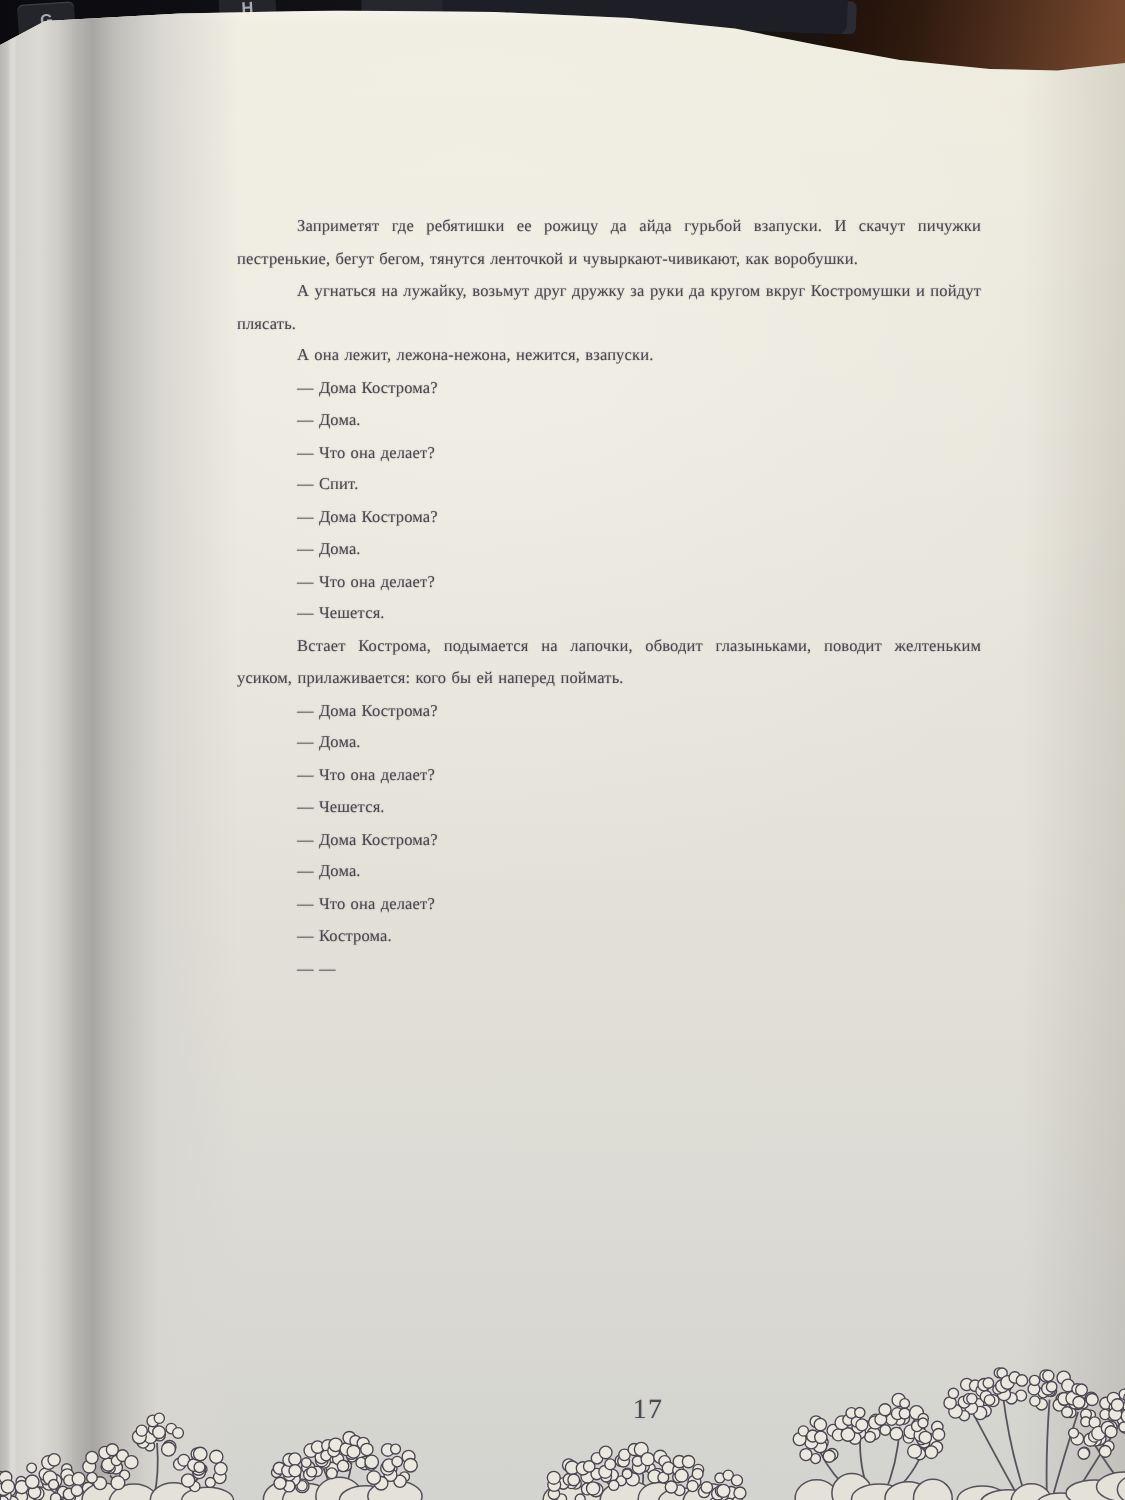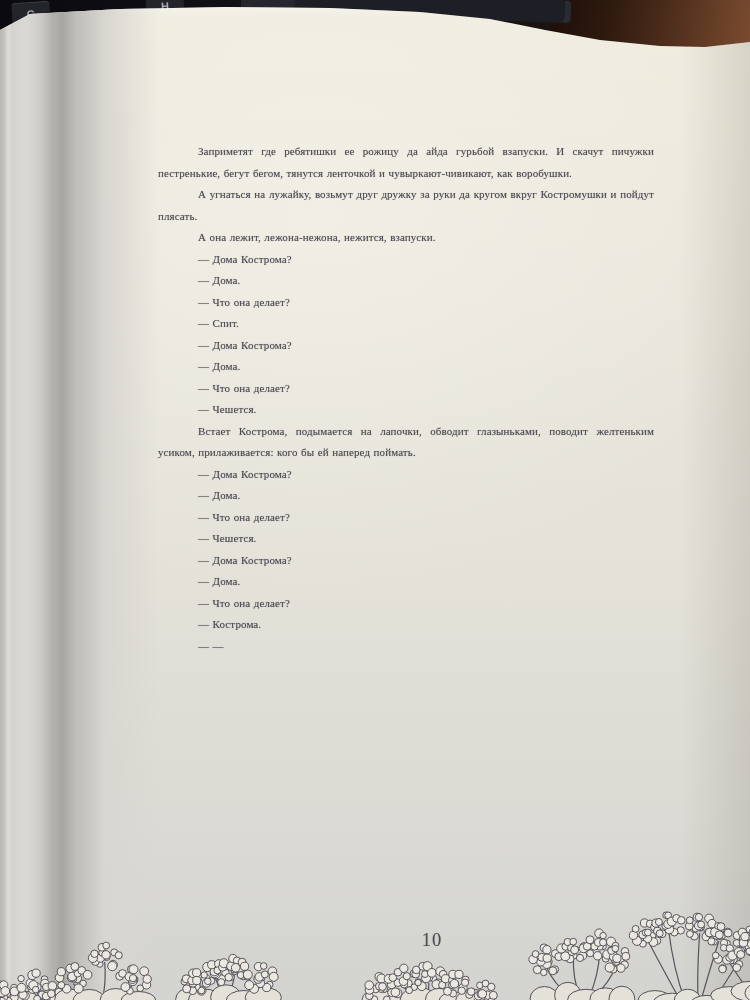--- a/index.html
+++ b/index.html
@@ -575,14 +575,14 @@
       <circle cx="767.5" cy="960.5" r="3.8" fill="#ebe8e0" stroke="#494550" stroke-width="0.9"></circle>
       <circle cx="769.8" cy="954.4" r="3.7" fill="#ebe8e0" stroke="#494550" stroke-width="0.9"></circle>
       <circle cx="777.2" cy="956.2" r="3.8" fill="#ebe8e0" stroke="#494550" stroke-width="0.9"></circle>
       <circle cx="775.5" cy="949.4" r="3.9" fill="#ebe8e0" stroke="#494550" stroke-width="0.9"></circle>
       <circle cx="781.8" cy="948.4" r="4.1" fill="#ebe8e0" stroke="#494550" stroke-width="0.9"></circle>
       <circle cx="782.6" cy="959.0" r="4.0" fill="#ebe8e0" stroke="#494550" stroke-width="0.9"></circle>
       <circle cx="791.0" cy="952.8" r="4.3" fill="#ebe8e0" stroke="#494550" stroke-width="0.9"></circle>
       <circle cx="795.4" cy="959.9" r="3.5" fill="#ebe8e0" stroke="#494550" stroke-width="0.9"></circle>
     </svg>
 
-  <div class="page-number">10</div>
+  <div class="page-number">17</div>
 </div>
 
 </body></html>

